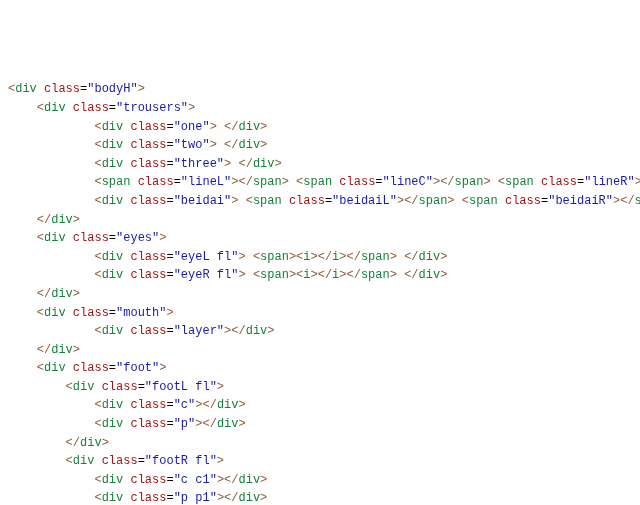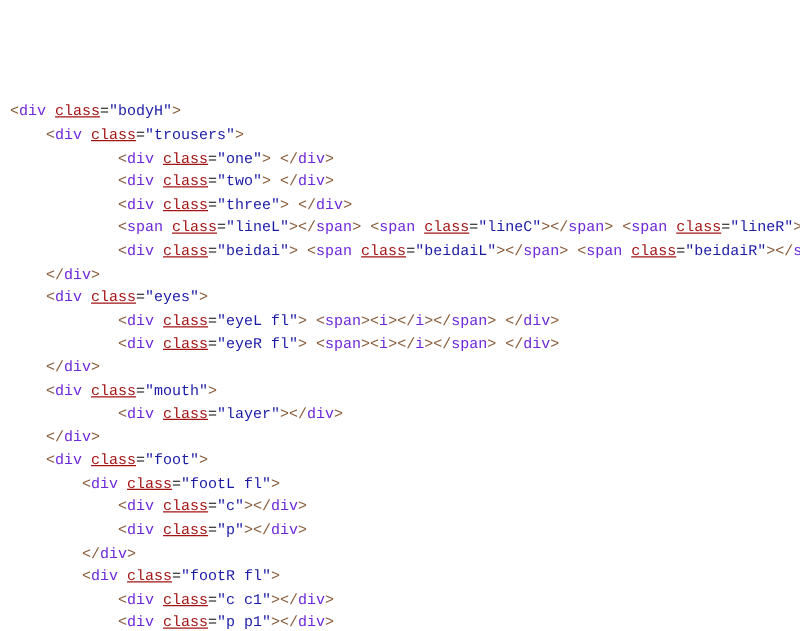--- a/index.html
+++ b/index.html
@@ -8,23 +8,23 @@
       font-size: 12px;
       line-height: 1.55;
       background: #ffffff;
       padding: 6px 8px;
       color: #000;
       white-space: pre;
       position: relative;
       width: 640px;
     }
     .line { display: block; }
-    .t { color: #6d28d9; }          
+    .t { color: #15803d; }          
     .b { color: #895d3b; }          
-    .a { color: #a31515; text-decoration: underline; }          
+    .a { color: #a31515; }          
     .e { color: #000; }             
     .v { color: #1a1aa6; }          
     .tx { color: #000; }
   </style>
 </head>
 <body>
 
 
 
 <div id="code-root"><span class="line"><span class="b">&lt;</span><span class="t">div</span><span class="tx"> </span><span class="a">class</span><span class="e">=</span><span class="v">"bodyH"</span><span class="b">&gt;</span></span><span class="line"></span><span class="line">    <span class="b">&lt;</span><span class="t">div</span><span class="tx"> </span><span class="a">class</span><span class="e">=</span><span class="v">"trousers"</span><span class="b">&gt;</span></span><span class="line">            <span class="b">&lt;</span><span class="t">div</span><span class="tx"> </span><span class="a">class</span><span class="e">=</span><span class="v">"one"</span><span class="b">&gt;</span><span class="tx"> </span><span class="b">&lt;/</span><span class="t">div</span><span class="b">&gt;</span></span><span class="line">            <span class="b">&lt;</span><span class="t">div</span><span class="tx"> </span><span class="a">class</span><span class="e">=</span><span class="v">"two"</span><span class="b">&gt;</span><span class="tx"> </span><span class="b">&lt;/</span><span class="t">div</span><span class="b">&gt;</span></span><span class="line">            <span class="b">&lt;</span><span class="t">div</span><span class="tx"> </span><span class="a">class</span><span class="e">=</span><span class="v">"three"</span><span class="b">&gt;</span><span class="tx"> </span><span class="b">&lt;/</span><span class="t">div</span><span class="b">&gt;</span></span><span class="line">            <span class="b">&lt;</span><span class="t">span</span><span class="tx"> </span><span class="a">class</span><span class="e">=</span><span class="v">"lineL"</span><span class="b">&gt;</span><span class="b">&lt;/</span><span class="t">span</span><span class="b">&gt;</span><span class="tx"> </span><span class="b">&lt;</span><span class="t">span</span><span class="tx"> </span><span class="a">class</span><span class="e">=</span><span class="v">"lineC"</span><span class="b">&gt;</span><span class="b">&lt;/</span><span class="t">span</span><span class="b">&gt;</span><span class="tx"> </span><span class="b">&lt;</span><span class="t">span</span><span class="tx"> </span><span class="a">class</span><span class="e">=</span><span class="v">"lineR"</span><span class="b">&gt;</span></span><span class="line">            <span class="b">&lt;</span><span class="t">div</span><span class="tx"> </span><span class="a">class</span><span class="e">=</span><span class="v">"beidai"</span><span class="b">&gt;</span><span class="tx"> </span><span class="b">&lt;</span><span class="t">span</span><span class="tx"> </span><span class="a">class</span><span class="e">=</span><span class="v">"beidaiL"</span><span class="b">&gt;</span><span class="b">&lt;/</span><span class="t">span</span><span class="b">&gt;</span><span class="tx"> </span><span class="b">&lt;</span><span class="t">span</span><span class="tx"> </span><span class="a">class</span><span class="e">=</span><span class="v">"beidaiR"</span><span class="b">&gt;</span><span class="b">&lt;/</span><span class="t">span</span></span><span class="line">    <span class="b">&lt;/</span><span class="t">div</span><span class="b">&gt;</span></span><span class="line">    <span class="b">&lt;</span><span class="t">div</span><span class="tx"> </span><span class="a">class</span><span class="e">=</span><span class="v">"eyes"</span><span class="b">&gt;</span></span><span class="line">            <span class="b">&lt;</span><span class="t">div</span><span class="tx"> </span><span class="a">class</span><span class="e">=</span><span class="v">"eyeL fl"</span><span class="b">&gt;</span><span class="tx"> </span><span class="b">&lt;</span><span class="t">span</span><span class="b">&gt;</span><span class="b">&lt;</span><span class="t">i</span><span class="b">&gt;</span><span class="b">&lt;/</span><span class="t">i</span><span class="b">&gt;</span><span class="b">&lt;/</span><span class="t">span</span><span class="b">&gt;</span><span class="tx"> </span><span class="b">&lt;/</span><span class="t">div</span><span class="b">&gt;</span></span><span class="line">            <span class="b">&lt;</span><span class="t">div</span><span class="tx"> </span><span class="a">class</span><span class="e">=</span><span class="v">"eyeR fl"</span><span class="b">&gt;</span><span class="tx"> </span><span class="b">&lt;</span><span class="t">span</span><span class="b">&gt;</span><span class="b">&lt;</span><span class="t">i</span><span class="b">&gt;</span><span class="b">&lt;/</span><span class="t">i</span><span class="b">&gt;</span><span class="b">&lt;/</span><span class="t">span</span><span class="b">&gt;</span><span class="tx"> </span><span class="b">&lt;/</span><span class="t">div</span><span class="b">&gt;</span></span><span class="line">    <span class="b">&lt;/</span><span class="t">div</span><span class="b">&gt;</span></span><span class="line">    <span class="b">&lt;</span><span class="t">div</span><span class="tx"> </span><span class="a">class</span><span class="e">=</span><span class="v">"mouth"</span><span class="b">&gt;</span></span><span class="line">            <span class="b">&lt;</span><span class="t">div</span><span class="tx"> </span><span class="a">class</span><span class="e">=</span><span class="v">"layer"</span><span class="b">&gt;</span><span class="b">&lt;/</span><span class="t">div</span><span class="b">&gt;</span></span><span class="line">    <span class="b">&lt;/</span><span class="t">div</span><span class="b">&gt;</span></span><span class="line">    <span class="b">&lt;</span><span class="t">div</span><span class="tx"> </span><span class="a">class</span><span class="e">=</span><span class="v">"foot"</span><span class="b">&gt;</span></span><span class="line">        <span class="b">&lt;</span><span class="t">div</span><span class="tx"> </span><span class="a">class</span><span class="e">=</span><span class="v">"footL fl"</span><span class="b">&gt;</span></span><span class="line">            <span class="b">&lt;</span><span class="t">div</span><span class="tx"> </span><span class="a">class</span><span class="e">=</span><span class="v">"c"</span><span class="b">&gt;</span><span class="b">&lt;/</span><span class="t">div</span><span class="b">&gt;</span></span><span class="line">            <span class="b">&lt;</span><span class="t">div</span><span class="tx"> </span><span class="a">class</span><span class="e">=</span><span class="v">"p"</span><span class="b">&gt;</span><span class="b">&lt;/</span><span class="t">div</span><span class="b">&gt;</span></span><span class="line">        <span class="b">&lt;/</span><span class="t">div</span><span class="b">&gt;</span></span><span class="line">        <span class="b">&lt;</span><span class="t">div</span><span class="tx"> </span><span class="a">class</span><span class="e">=</span><span class="v">"footR fl"</span><span class="b">&gt;</span></span><span class="line">            <span class="b">&lt;</span><span class="t">div</span><span class="tx"> </span><span class="a">class</span><span class="e">=</span><span class="v">"c c1"</span><span class="b">&gt;</span><span class="b">&lt;/</span><span class="t">div</span><span class="b">&gt;</span></span><span class="line">            <span class="b">&lt;</span><span class="t">div</span><span class="tx"> </span><span class="a">class</span><span class="e">=</span><span class="v">"p p1"</span><span class="b">&gt;</span><span class="b">&lt;/</span><span class="t">div</span><span class="b">&gt;</span></span><span class="line"></span></div>

